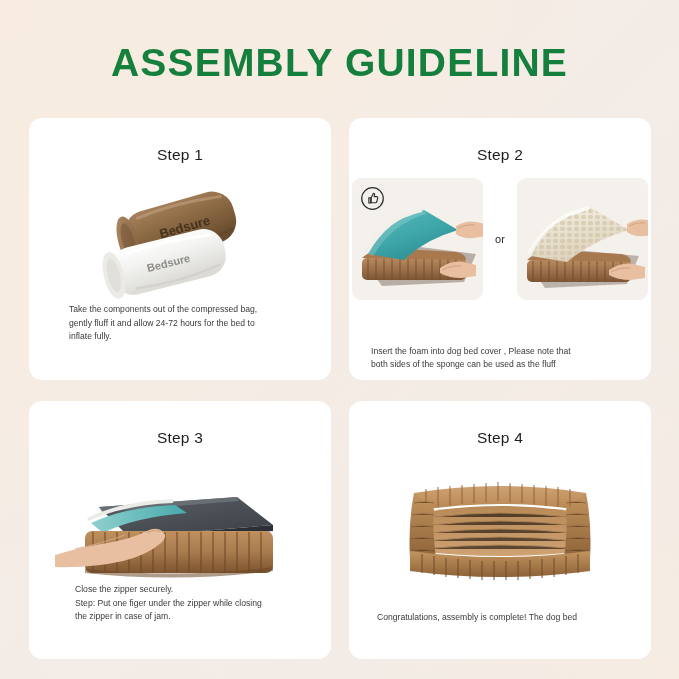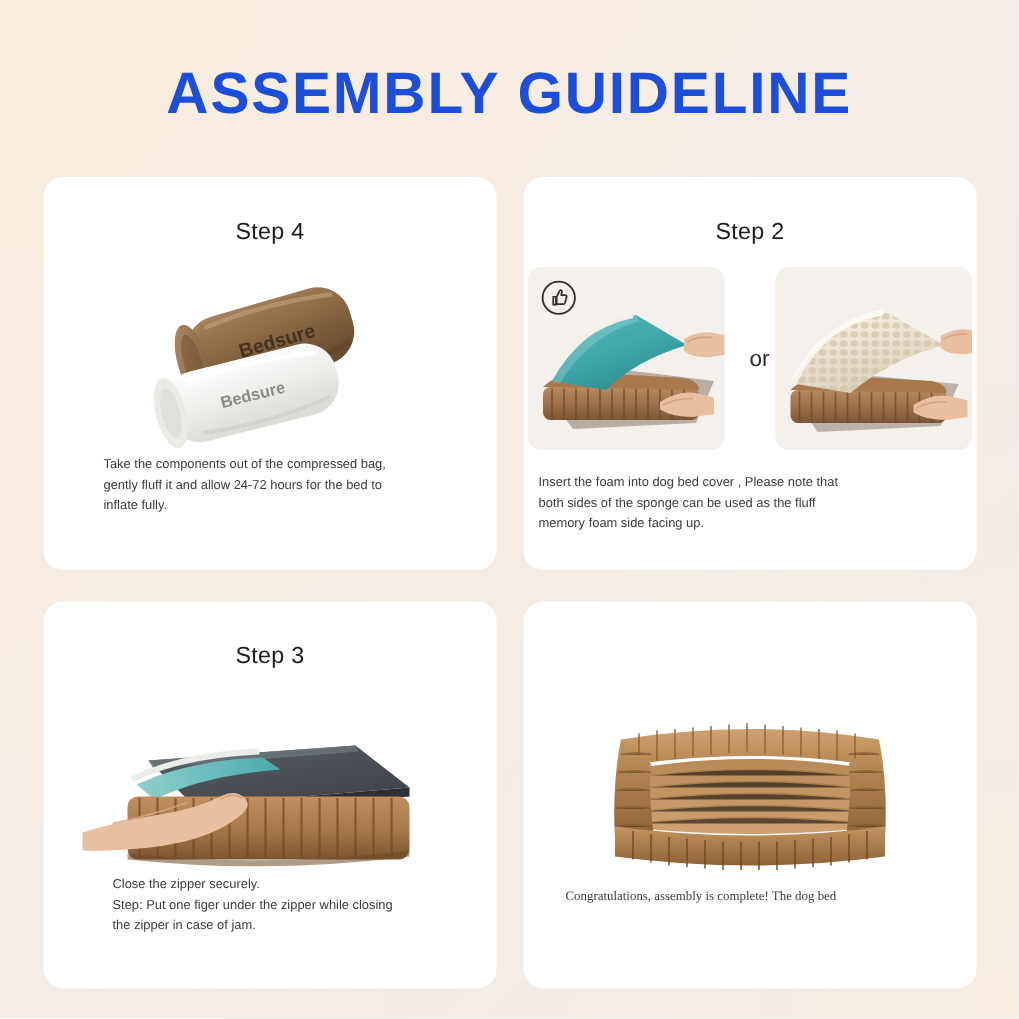--- a/index.html
+++ b/index.html
@@ -28,21 +28,21 @@
   
   .title {
     position: absolute;
     top: 41px;
     left: 0;
     width: 679px;
     text-align: center;
     font-size: 39px;
     letter-spacing: 1.2px;
     font-weight: 700;
-    color: #1d4ed8;
+    color: #15803d;
   }
 
   
   .grid {
     position: absolute;
     top: 118px;
     left: 29px;
     width: 622px;
     display: grid;
     grid-template-columns: 302px 302px;
@@ -70,23 +70,23 @@
     position: absolute;
     left: 0;
     width: 100%;
     padding: 0 26px;
     font-size: 8.6px;
     line-height: 1.58;
     color: #3a3a3a;
     text-align: left;
   }
   .c1 .card-caption { bottom: 36px; padding: 0 28px 0 40px; }
-  .c2 .card-caption { bottom: 24px; padding: 0 20px 0 10px; }
+  .c2 .card-caption { bottom: 8px; padding: 0 20px 0 22px; }
   .c3 .card-caption { bottom: 35px; padding: 0 22px 0 46px; }
-  .c4 .card-caption { bottom: 54px; padding: 0 28px 0 28px; font-family: Liberation Serif, serif; }
+  .c4 .card-caption { bottom: 34px; padding: 0 28px 0 28px; }
 
   .caption-line { display: block; white-space: nowrap; }
   .c2 .caption-line, .c4 .caption-line { white-space: normal; }
 
   
   .stage { position: absolute; left: 0; width: 100%; }
   .c1 .stage { top: 62px; height: 125px; }
   .c3 .stage { top: 70px; height: 150px; }
   .c4 .stage { top: 58px; height: 150px; }
 
@@ -106,44 +106,44 @@
   }
   .panel {
     width: 131px;
     height: 122px;
     background: #f4f0ec;
     border-radius: 9px;
     position: relative;
     overflow: hidden;
   }
   .or-text {
-    font-size: 15px;
+    font-size: 11px;
     color: #2b2b2b;
     width: 26px;
-    text-align: right;
+    text-align: center;
   }
   .thumb-badge {
     position: absolute;
     top: 8px;
     left: 8px;
     width: 25px;
     height: 25px;
   }
 </style>
 </head>
 <body>
 
 <div class="page">
 
   <div class="title">ASSEMBLY GUIDELINE</div>
 
   <div class="grid">
 
     <div class="card c1">
-      <div class="step-title">Step 4</div>
+      <div class="step-title">Step 1</div>
 
       <div class="stage">
         <svg width="200" height="120" viewBox="0 0 200 120">
           <defs>
             <linearGradient id="brownRoll" x1="0" y1="0" x2="0.25" y2="1">
               <stop offset="0%" stop-color="#a9835f"></stop>
               <stop offset="35%" stop-color="#937049"></stop>
               <stop offset="70%" stop-color="#7d5d3b"></stop>
               <stop offset="100%" stop-color="#6a4d30"></stop>
             </linearGradient>
@@ -295,21 +295,20 @@
               <path d="M92 74 q12 -8 24 -6 l12 3 v11 l-14 2 q-14 0 -22 -5 z" fill="#e8bfa0"></path>
               <path d="M94 76 q10 -5 20 -4" stroke="#d3a685" stroke-width="1.1" fill="none"></path>
             </g>
           </svg>
         </div>
       </div>
 
       <div class="card-caption">
         <span class="caption-line">Insert the foam into dog bed cover , Please note that</span>
         <span class="caption-line">both sides of the sponge can be used as the fluff</span>
-        <span class="caption-line">memory foam side facing up.</span>
       </div>
     </div>
 
     <div class="card c3">
       <div class="step-title">Step 3</div>
 
       <div class="stage">
         <svg width="250" height="125" viewBox="0 0 250 125">
           <defs>
             <linearGradient id="bedFront3" x1="0" y1="0" x2="0" y2="1">
@@ -369,20 +368,21 @@
       </div>
 
       <div class="card-caption">
         <span class="caption-line">Close the zipper securely.</span>
         <span class="caption-line">Step:  Put one figer under the zipper while closing</span>
         <span class="caption-line">the zipper in case of jam.</span>
       </div>
     </div>
 
     <div class="card c4">
+      <div class="step-title">Step 4</div>
 
       <div class="stage">
         <svg width="240" height="128" viewBox="0 0 240 128">
           <defs>
             <linearGradient id="bolsterTop" x1="0" y1="0" x2="0" y2="1">
               <stop offset="0%" stop-color="#cfa273"></stop>
               <stop offset="100%" stop-color="#b5854f"></stop>
             </linearGradient>
             <linearGradient id="bolsterSide" x1="0" y1="0" x2="0" y2="1">
               <stop offset="0%" stop-color="#c3955f"></stop>

